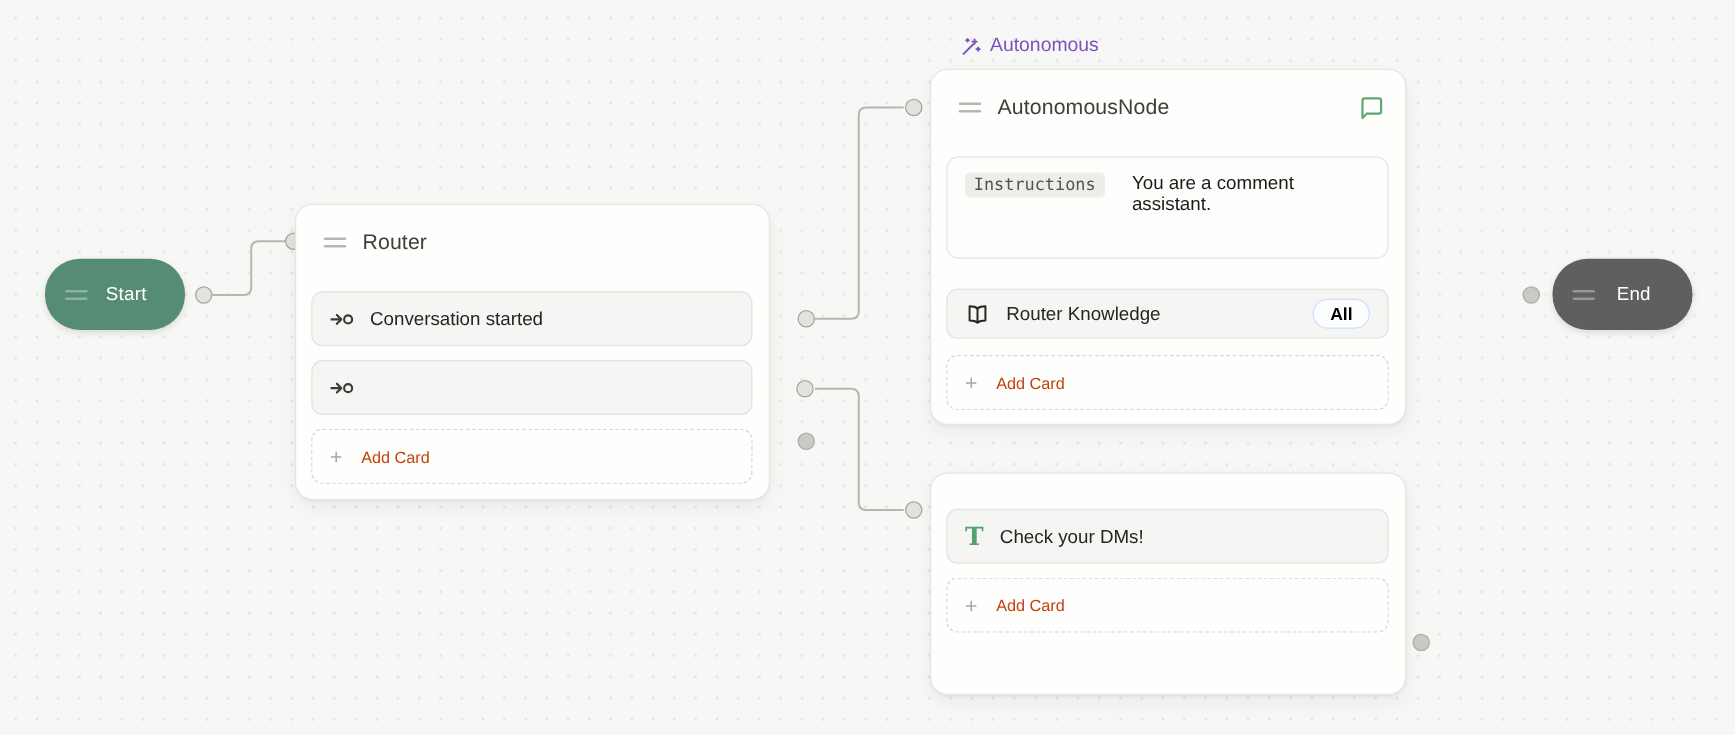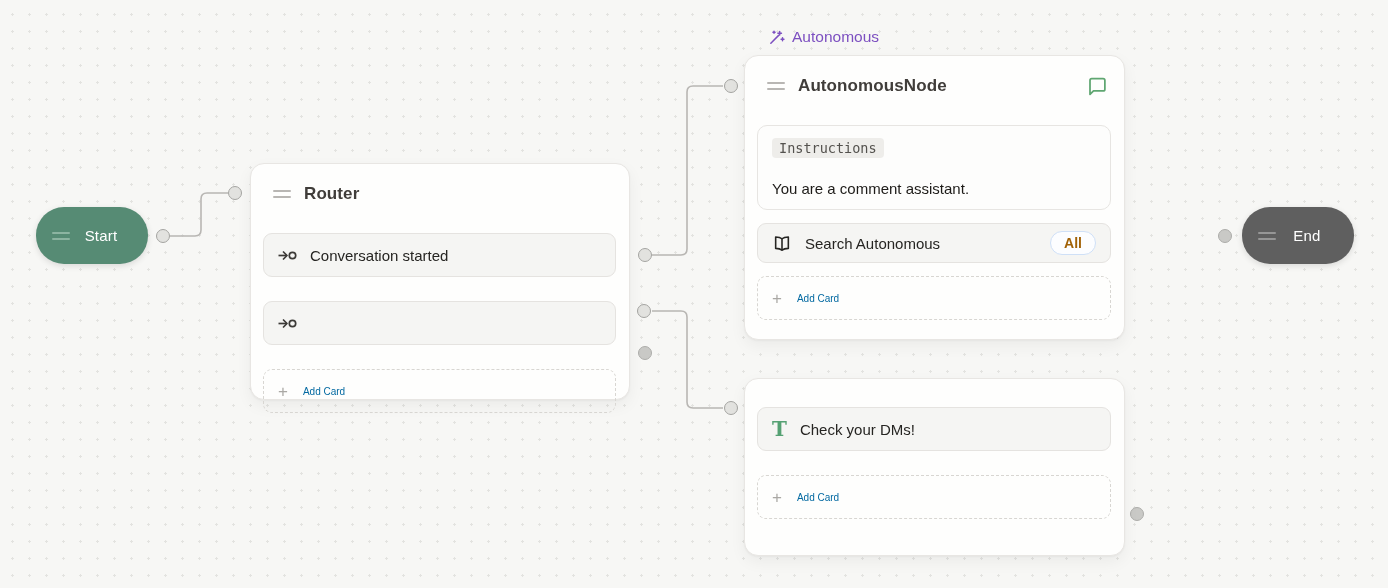--- a/index.html
+++ b/index.html
@@ -41,71 +41,71 @@
   .handle i { display:block; width:18px; height:2px; border-radius:2px; background:#b8b6b3; }
   .pill--start .handle i { background:#8cb4a1; }
   .pill--end   .handle i { background:#969696; }
 
   
   .node {
     position:absolute; background:#fefefd;
     border:1px solid #e8e6e3; border-radius:14px;
     box-shadow:0 1px 2px rgba(0,0,0,0.04), 0 6px 16px rgba(0,0,0,0.05);
   }
-  .node--router { left:250px; top:163px; width:380px; height:237px; }
+  .node--router { left:236px; top:163px; width:380px; height:237px; }
   .node--auto   { left:744px; top:55px;  width:381px; height:285px; }
   .node--reply  { left:744px; top:378px; width:381px; height:178px; }
 
   .node-header {
     display:flex; align-items:center; gap:13px;
     padding:19px 16px 0 22px; height:41px;
   }
-  .node-title { font-size:17px; font-weight:700; color:#403d3a; letter-spacing:.1px; }
+  .node-title { font-size:17px; font-weight:400; color:#403d3a; letter-spacing:.1px; }
   .spacer { flex:1; }
 
   .node-body {
-    display:flex; flex-direction:column; gap:24px;
+    display:flex; flex-direction:column; gap:11px;
     padding:28px 13px 13px 12px;
   }
   .node--auto .node-body { gap:13px; }
 
   .card {
     height:44px; border-radius:9px;
     background:#f5f5f3; border:1px solid #e5e3e0;
     display:flex; align-items:center; gap:13px; padding:0 14px;
     font-size:15px; color:#262522; cursor:pointer;
   }
   .card-label { white-space:nowrap; }
 
   .card--instructions {
     height:auto; min-height:82px; background:#fdfdfc; border-color:#e7e5e2;
-    border-radius:10px; flex-direction:column; align-items:flex-start; justify-content:center;
-    gap:22px; padding:12px 14px; 
+    border-radius:10px; flex-direction:row; align-items:flex-start; justify-content:center;
+    gap:22px; padding:12px 14px; margin-bottom:11px;
   }
   .field-chip {
     font-family:"DejaVu Sans Mono","Liberation Mono",monospace;
     font-size:13.5px; color:#54524e; background:#eeedea;
     padding:2px 7px; border-radius:4px;
   }
   .card-value { font-size:15px; color:#1d1b18; }
 
   .card--knowledge { height:40px; }
   .badge-all {
     margin-left:auto; background:#fcfdff; border:1px solid #cfe0f7;
-    color:#a16207; font-weight:700; font-size:14px;
+    color:#000000; font-weight:700; font-size:14px;
     padding:3px 13px; border-radius:999px; cursor:pointer;
   }
 
   .add-card {
     height:44px; border-radius:9px; border:1.5px dashed #d8d6d2;
     display:flex; align-items:center; gap:15px; padding:0 14px;
     cursor:pointer; background:transparent;
   }
   .add-plus { font-size:17px; color:#aaa8a4; font-weight:400; line-height:1; }
-  .add-label { font-size:10px; color:#0369a1; }
+  .add-label { font-size:13px; color:#c2410c; }
 
   
   .cond-icon, .book-icon { flex:0 0 auto; display:flex; }
   .t-icon {
     font-family:"DejaVu Serif","Liberation Serif",serif;
     font-size:20px; font-weight:700; color:#55a173; line-height:1; flex:0 0 auto;
   }
   .comment-btn { margin-left:auto; display:flex; cursor:pointer; }
 
   
@@ -209,21 +209,21 @@
         <span class="field-chip">Instructions</span>
         <span class="card-value">You are a comment assistant.</span>
       </div>
       <div class="card card--knowledge">
         <span class="book-icon">
           <svg width="20" height="19" viewBox="0 0 24 24" fill="none" stroke="#262522" stroke-width="2" stroke-linejoin="round">
             <path d="M12 6 C10 4.3 7.5 3.8 4 3.8 V18.2 c3.5 0 6 .5 8 2.2 c2-1.7 4.5-2.2 8-2.2 V3.8 c-3.5 0-6 .5-8 2.2 z"></path>
             <path d="M12 6 V20.4"></path>
           </svg>
         </span>
-        <span class="card-label">Search Autonomous</span>
+        <span class="card-label">Router Knowledge</span>
         <span class="badge-all">All</span>
       </div>
       <div class="add-card">
         <span class="add-plus">+</span>
         <span class="add-label">Add Card</span>
       </div>
     </div>
   </div>
 
   <div class="node node--reply">

